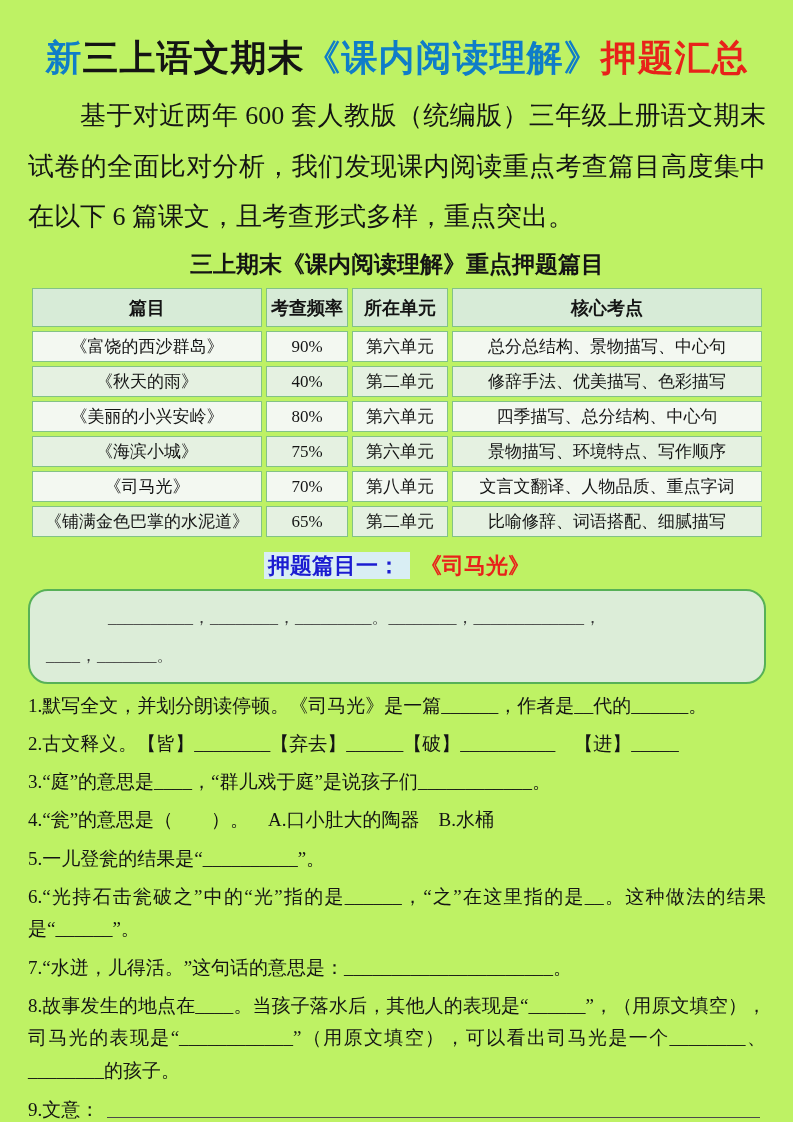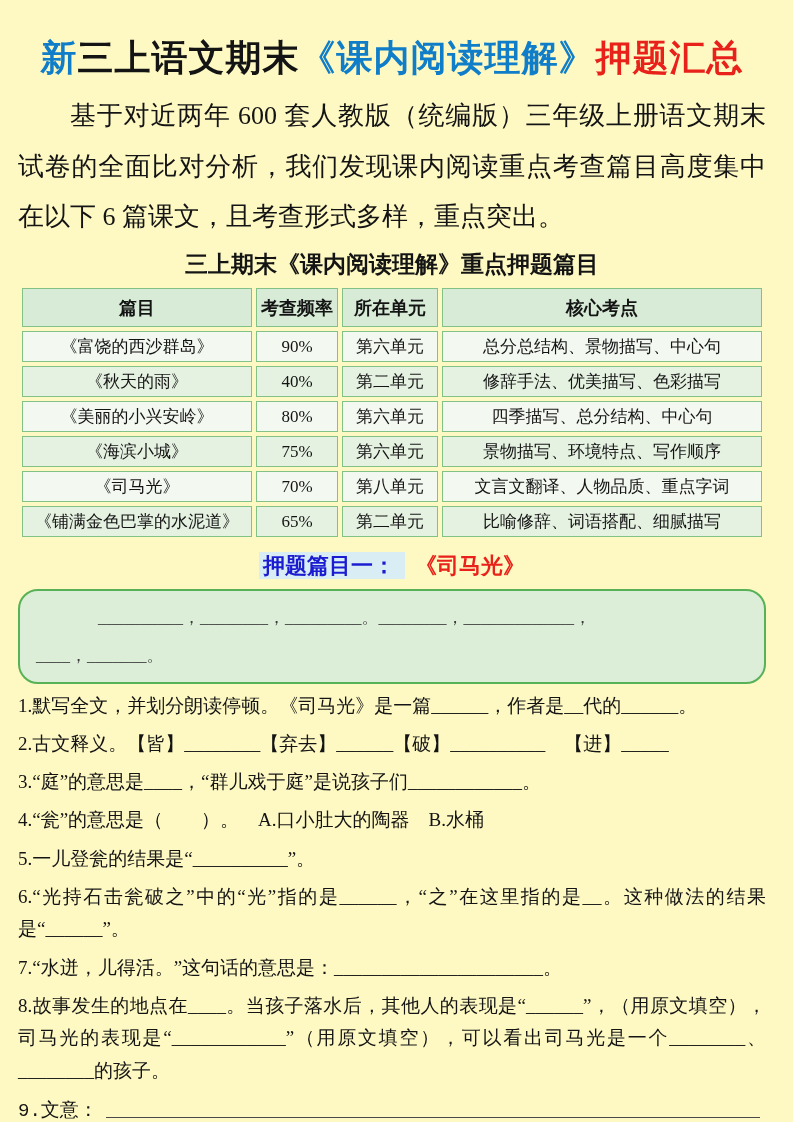--- a/index.html
+++ b/index.html
@@ -1,19 +1,19 @@
 <!DOCTYPE html>
 <html><head>
 <meta charset="utf-8">
 <style>
   html,body{margin:0;padding:0;background:#ffffff;}
   .page{
     width:793px;height:1122px;box-sizing:border-box;
-    padding:34px 27px 0 18px;overflow:hidden;position:relative;
-    background:#fef9c3;color:#141414;
+    padding:34px 27px 0 28px;overflow:hidden;position:relative;
+    background:#bef264;color:#141414;
     font-family:"Liberation Serif","DejaVu Serif",serif;
   }
   
   .title{margin:0;text-align:center;font-size:36px;font-weight:bold;
          letter-spacing:1px;white-space:nowrap;}
   .t-blue{color:#0f7dc8;}
   .t-black{color:#141414;}
   .t-red{color:#e8221a;}
   
   .intro{font-size:26px;line-height:1.95;text-indent:2em;margin:8px 0 6px;
@@ -36,21 +36,21 @@
   .section{text-align:center;font-size:22px;font-weight:bold;margin:10px 0 8px;}
   .sec-label{color:#1b1bd1;background:#d9eef4;padding:1px 10px 1px 4px;}
   .sec-article{color:#e8221a;margin-left:10px;}
   
   .recite-box{border:2px solid #57b157;background:#dcedd8;border-radius:20px;
               padding:8px 16px 6px;font-size:17px;line-height:2.25;color:#3a3a3a;}
   .recite-box p{margin:0;}
   .recite-box .r1{text-indent:62px;}
   
   #questions .q{font-size:19px;line-height:1.7;margin:6px 0;text-align:justify;}
-  .q9-row{display:flex;align-items:flex-end;font-size:19px;margin-top:10px;font-family:Liberation Mono, monospace;}
+  .q9-row{display:flex;align-items:flex-end;font-size:19px;margin-top:10px;}
   .q9-row .fill-line{flex:1;border-bottom:1.5px solid #4a4a4a;margin:0 6px 5px 8px;}
   .rule{border-bottom:1.5px solid #4a4a4a;height:29px;}
 </style>
 </head>
 <body>
 
 <div class="page">
 
   <h1 class="title"><span class="t-blue">新</span><span class="t-black">三上语文期末</span><span class="t-blue">《课内阅读理解》</span><span class="t-red">押题汇总</span></h1>
 

